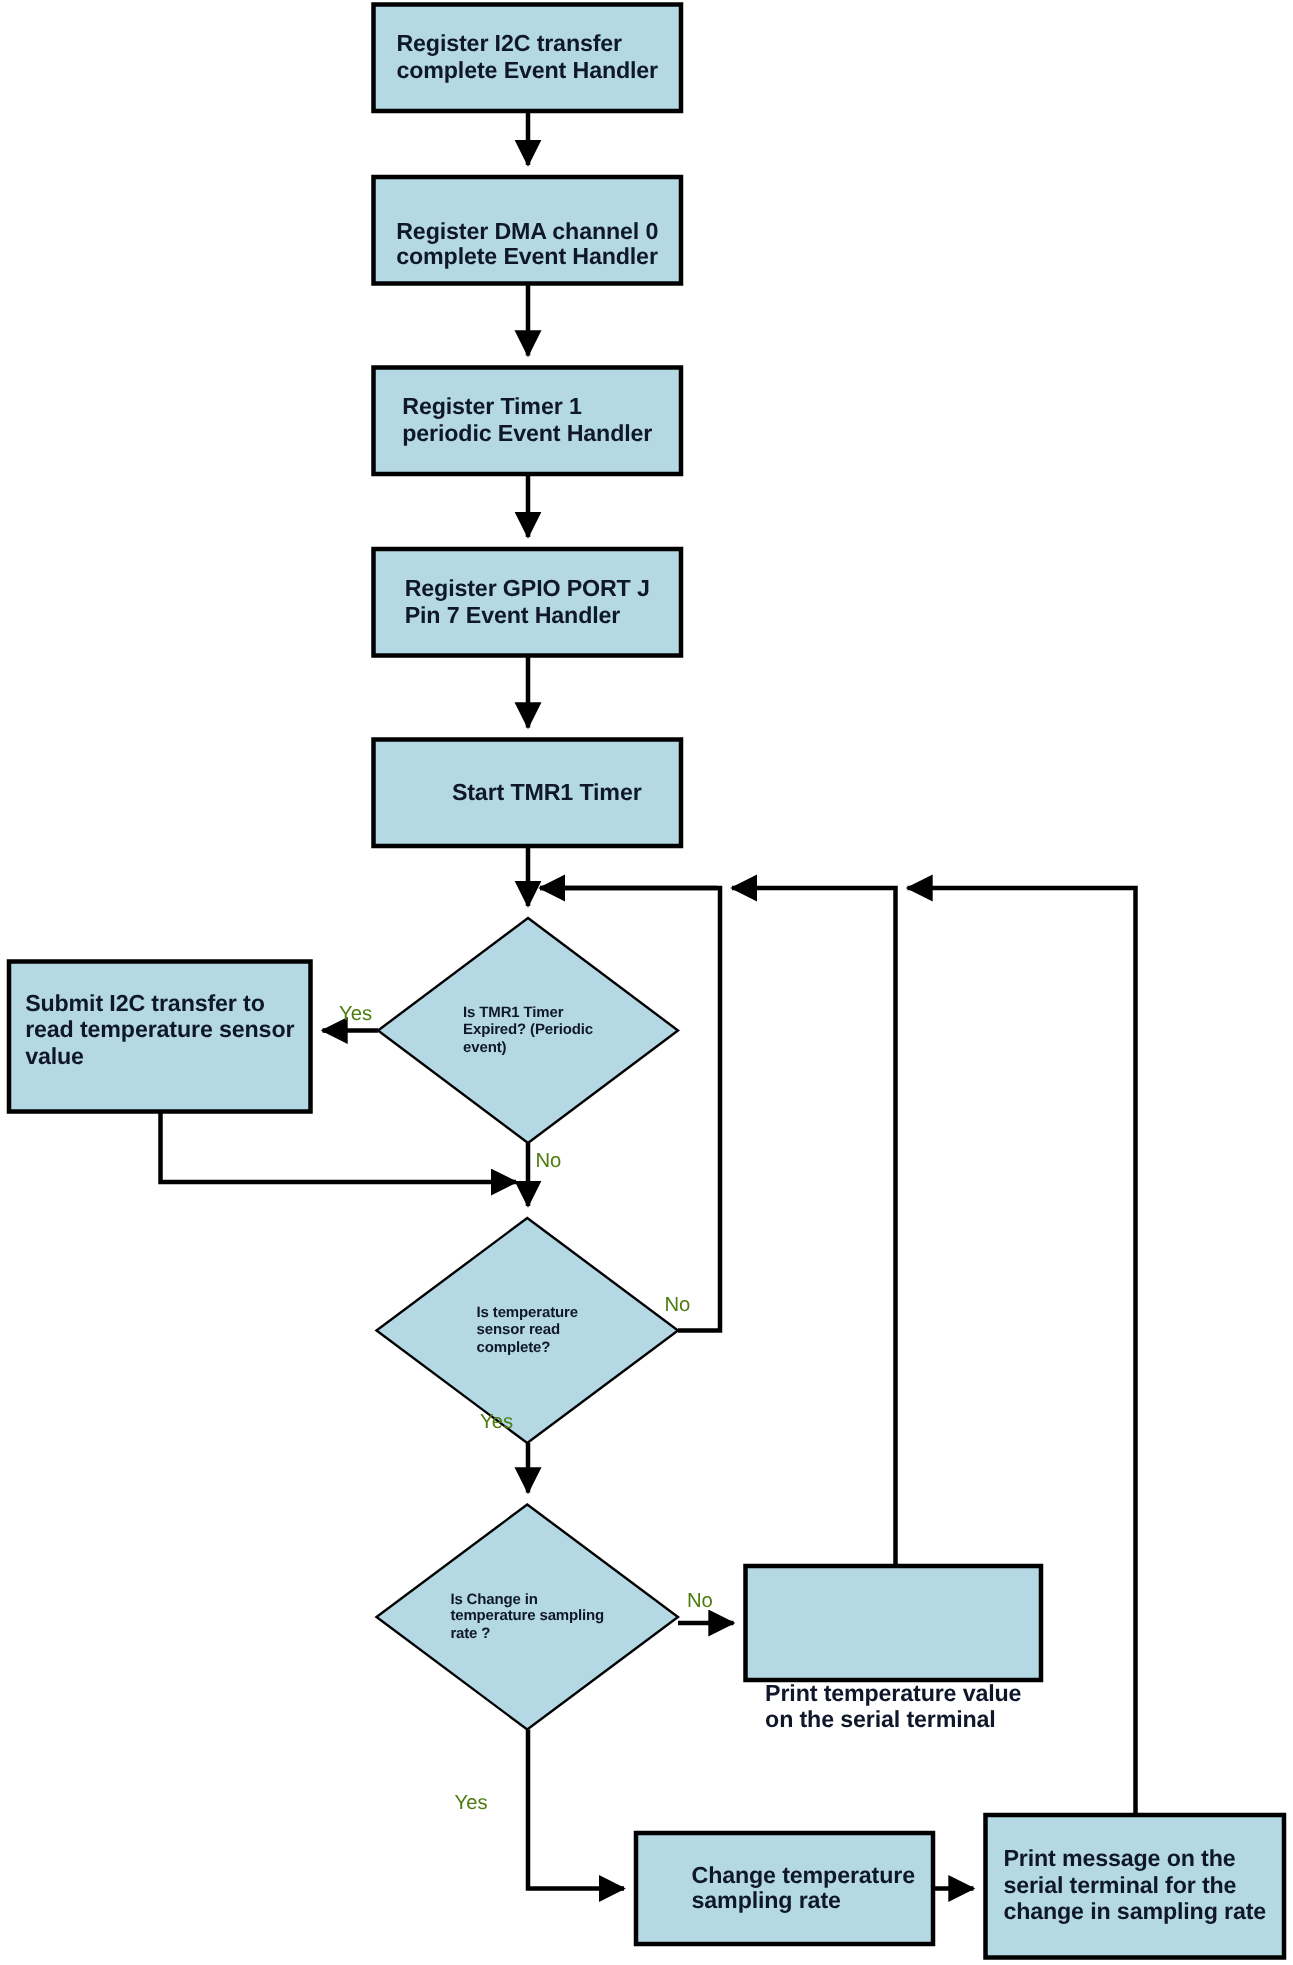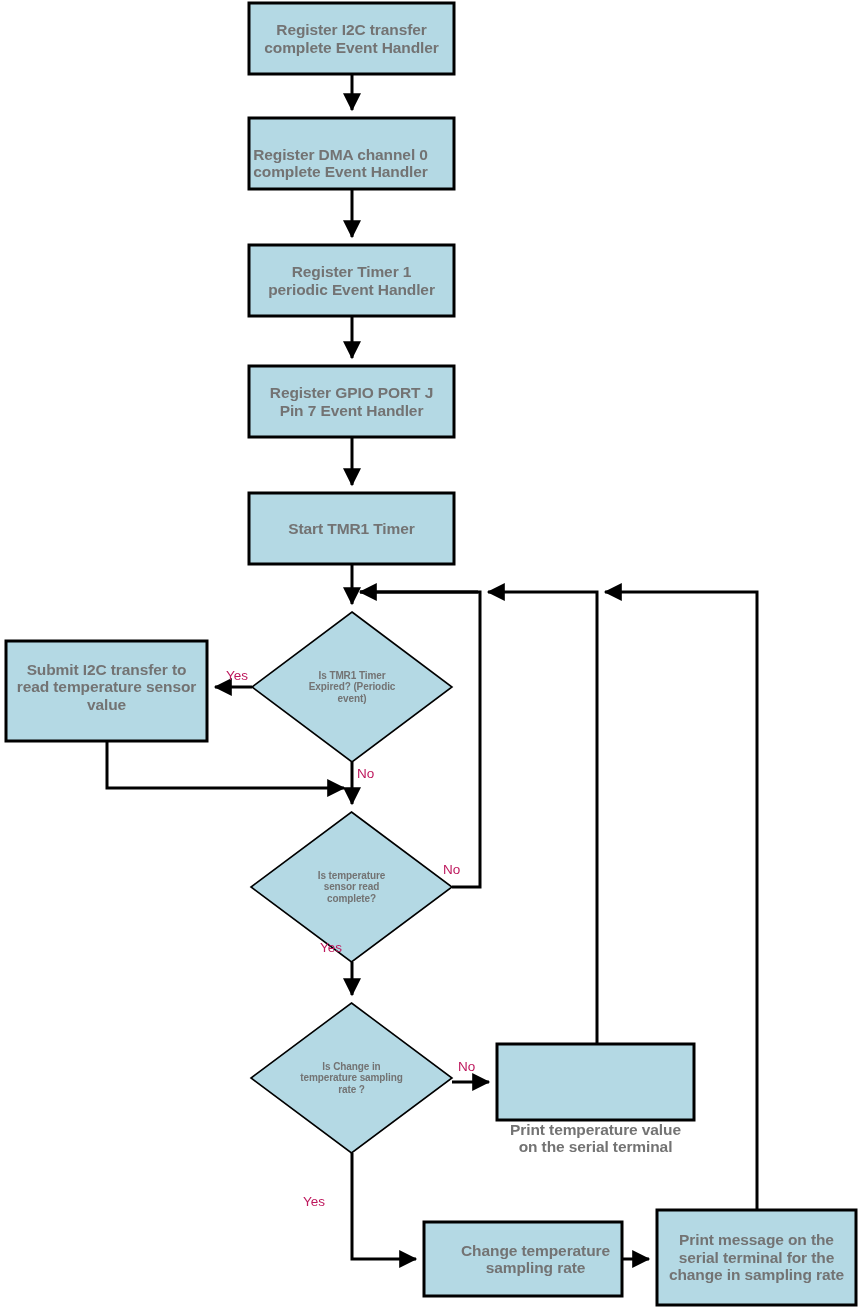--- a/index.html
+++ b/index.html
@@ -36,40 +36,40 @@
   .conn {
     stroke: #000000;
     stroke-width: 3;
     fill: none;
   }
   .node-label {
     position: absolute;
     display: flex;
     align-items: center;
     justify-content: center;
-    text-align: center;
+    text-align: left;
     font-weight: bold;
-    color: #737373;
+    color: #0f172a;
     line-height: 1.12;
     pointer-events: none;
     white-space: pre-line;
   }
   .node-label.process {
     font-size: 15.5px;
     letter-spacing: -0.1px;
   }
   .node-label.decision {
     font-size: 10px;
     letter-spacing: -0.1px;
   }
   .edge-label {
     position: absolute;
     font-size: 13.5px;
     font-weight: normal;
-    color: #be185d;
+    color: #4d7c0f;
     white-space: nowrap;
     pointer-events: none;
   }
 </style>
 </head>
 <body>
 
 <div id="flowchart-root">
 
   <svg class="chart-svg" viewBox="0 0 862 1310" xmlns="http://www.w3.org/2000/svg">
@@ -108,27 +108,27 @@
         <polygon points="351.5,1003 452,1078 351.5,1153 251,1078" class="node-shape diamond"></polygon>
         <rect x="497" y="1044" width="197" height="76" class="node-shape process"></rect>
         <rect x="424" y="1222" width="198" height="74" class="node-shape process"></rect>
         <rect x="657" y="1210" width="199" height="95" class="node-shape process"></rect>
       </g>
   </svg>
 
   <div id="labels-layer">
       <div class="node-label process" style="left: 249px; top: 3px; width: 205px; height: 71px;">Register I2C transfer
 complete Event Handler</div>
-      <div class="node-label process" style="left: 238px; top: 118px; width: 205px; height: 90px;">Register DMA channel 0
+      <div class="node-label process" style="left: 249px; top: 118px; width: 205px; height: 90px;">Register DMA channel 0
 complete Event Handler</div>
       <div class="node-label process" style="left: 249px; top: 245px; width: 205px; height: 71px;">Register Timer 1
 periodic Event Handler</div>
       <div class="node-label process" style="left: 249px; top: 366px; width: 205px; height: 71px;">Register GPIO PORT J
 Pin 7 Event Handler</div>
-      <div class="node-label process" style="left: 249px; top: 493px; width: 205px; height: 71px;">Start TMR1 Timer</div>
+      <div class="node-label process" style="left: 249px; top: 493px; width: 205px; height: 71px; padding-left: 13px;">Start TMR1 Timer</div>
       <div class="node-label process" style="left: 6px; top: 641px; width: 201px; height: 92px; border-radius: 29px;">Submit I2C transfer to
 read temperature sensor
 value</div>
       <div class="node-label decision" style="left: 252px; top: 612px; width: 200px; height: 150px;">Is TMR1 Timer
 Expired? (Periodic
 event)</div>
       <div class="node-label decision" style="left: 251px; top: 812px; width: 201px; height: 150px;">Is temperature
 sensor read
 complete?</div>
       <div class="node-label decision" style="left: 251px; top: 1003px; width: 201px; height: 150px;">Is Change in

